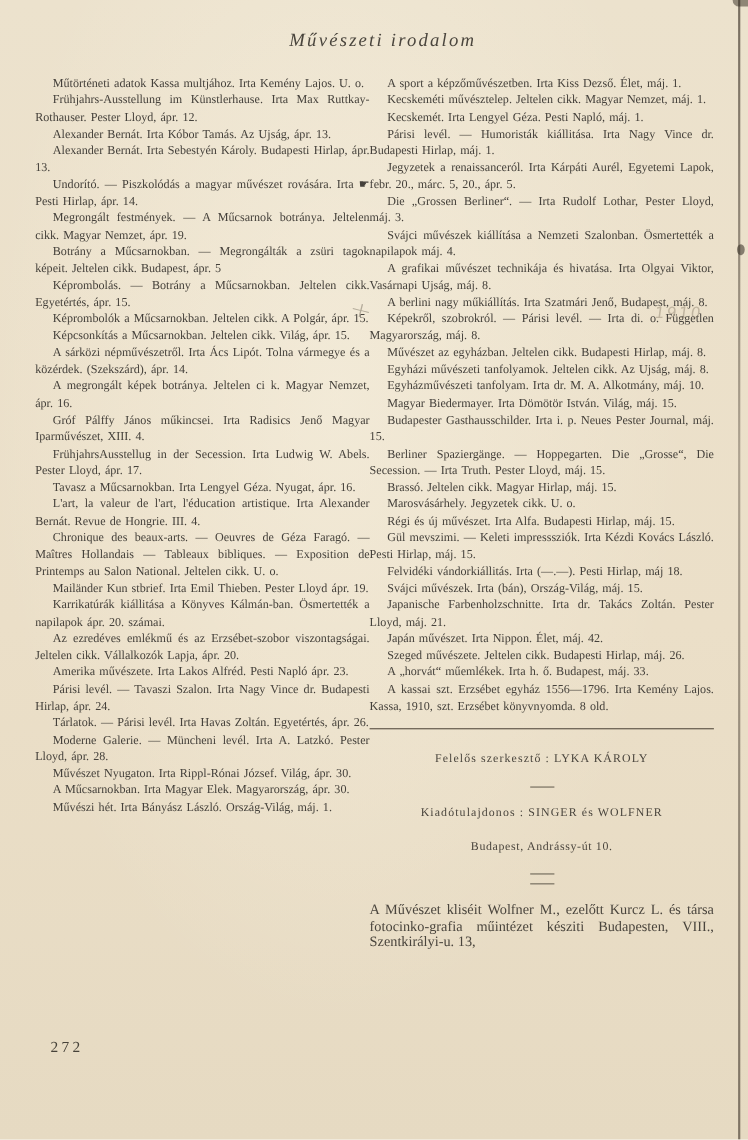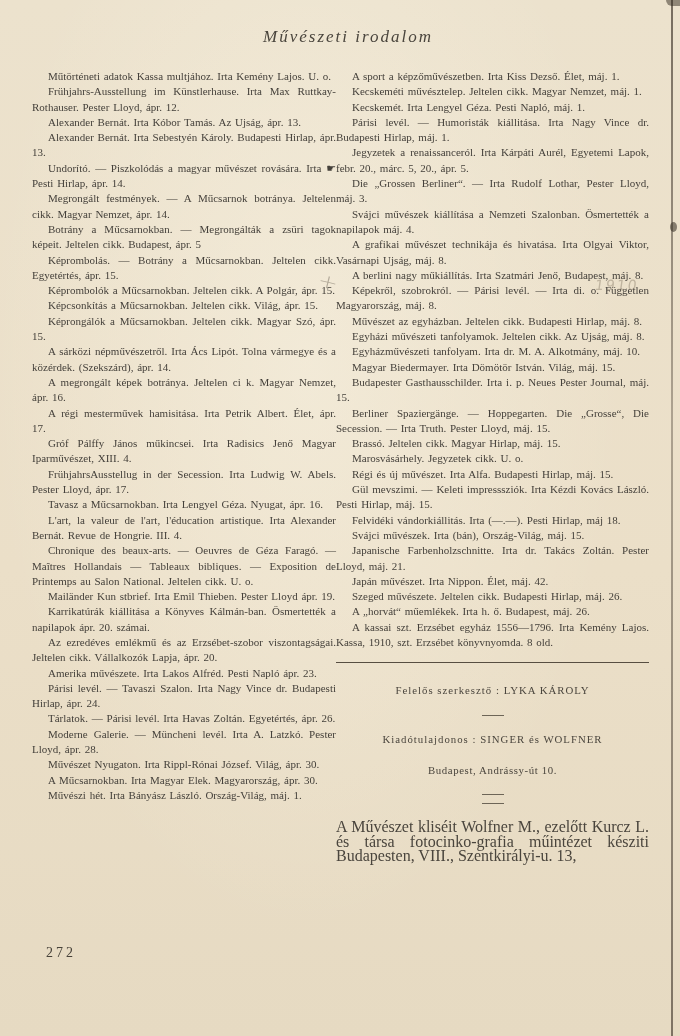--- a/index.html
+++ b/index.html
@@ -54,21 +54,21 @@
   .colophon-line.spaced { letter-spacing: 1px; }
   .mini-divider {
     width: 22px;
     border: none;
     border-top: 1px solid #6d6557;
     margin: 8px auto;
   }
   .colophon-address { margin-top: 5px; }
   .cliche-note {
     margin: 16px 0 0 0;
-    font-size: 16px;
+    font-size: 13px;
     line-height: 14.5px;
     text-align: justify;
     color: #4a453d;
   }
   .page-number {
     position: absolute;
     left: 46px;
     top: 945px;
     font-size: 14px;
     letter-spacing: 3px;
@@ -121,29 +121,27 @@
 
   <h1 class="page-title">Művészeti irodalom</h1>
 
   <div class="columns">
     <div class="col col-left">
         <p class="entry">Műtörténeti adatok Kassa multjához. Irta Kemény Lajos. U. o.</p>
         <p class="entry">Frühjahrs-Ausstellung im Künstlerhause. Irta Max Ruttkay-Rothauser. Pester Lloyd, ápr. 12.</p>
         <p class="entry">Alexander Bernát. Irta Kóbor Tamás. Az Ujság, ápr. 13.</p>
         <p class="entry">Alexander Bernát. Irta Sebestyén Károly. Budapesti Hirlap, ápr. 13.</p>
         <p class="entry">Undorító. — Piszkolódás a magyar művészet rovására. Irta ☛ Pesti Hirlap, ápr. 14.</p>
-        <p class="entry">Megrongált festmények. — A Műcsarnok botránya. Jeltelen cikk. Magyar Nemzet, ápr. 14.</p>
+        <p class="entry">Megrongált festmények. — A Műcsarnok botránya. Jeltelen cikk. Magyar Nemzet, ápr. 19.</p>
         <p class="entry">Botrány a Műcsarnokban. — Megrongálták a zsüri tagok képeit. Jeltelen cikk. Budapest, ápr. 5</p>
         <p class="entry">Képrombolás. — Botrány a Műcsarnokban. Jeltelen cikk. Egyetértés, ápr. 15.</p>
         <p class="entry">Képrombolók a Műcsarnokban. Jeltelen cikk. A Polgár, ápr. 15.</p>
         <p class="entry">Képcsonkítás a Műcsarnokban. Jeltelen cikk. Világ, ápr. 15.</p>
-        <p class="entry">Képrongálók a Műcsarnokban. Jeltelen cikk. Magyar Szó, ápr. 15.</p>
         <p class="entry">A sárközi népművészetről. Irta Ács Lipót. Tolna vármegye és a közérdek. (Szekszárd), ápr. 14.</p>
         <p class="entry">A megrongált képek botránya. Jeltelen ci k. Magyar Nemzet, ápr. 16.</p>
-        <p class="entry">A régi mesterművek hamisitása. Irta Petrik Albert. Élet, ápr. 17.</p>
         <p class="entry">Gróf Pálffy János műkincsei. Irta Radisics Jenő Magyar Iparművészet, XIII. 4.</p>
         <p class="entry">FrühjahrsAusstellug in der Secession. Irta Ludwig W. Abels. Pester Lloyd, ápr. 17.</p>
         <p class="entry">Tavasz a Műcsarnokban. Irta Lengyel Géza. Nyugat, ápr. 16.</p>
         <p class="entry">L'art, la valeur de l'art, l'éducation artistique. Irta Alexander Bernát. Revue de Hongrie. III. 4.</p>
         <p class="entry">Chronique des beaux-arts. — Oeuvres de Géza Faragó. — Maîtres Hollandais — Tableaux bibliques. — Exposition de Printemps au Salon National. Jeltelen cikk. U. o.</p>
         <p class="entry">Mailänder Kun stbrief. Irta Emil Thieben. Pester Lloyd ápr. 19.</p>
         <p class="entry">Karrikatúrák kiállitása a Könyves Kálmán-ban. Ösmertették a napilapok ápr. 20. számai.</p>
         <p class="entry">Az ezredéves emlékmű és az Erzsébet-szobor viszontagságai. Jeltelen cikk. Vállalkozók Lapja, ápr. 20.</p>
         <p class="entry">Amerika művészete. Irta Lakos Alfréd. Pesti Napló ápr. 23.</p>
         <p class="entry">Párisi levél. — Tavaszi Szalon. Irta Nagy Vince dr. Budapesti Hirlap, ápr. 24.</p>
@@ -174,21 +172,21 @@
           <p class="entry">Berliner Spaziergänge. — Hoppegarten. Die „Grosse“, Die Secession. — Irta Truth. Pester Lloyd, máj. 15.</p>
           <p class="entry">Brassó. Jeltelen cikk. Magyar Hirlap, máj. 15.</p>
           <p class="entry">Marosvásárhely. Jegyzetek cikk. U. o.</p>
           <p class="entry">Régi és új művészet. Irta Alfa. Budapesti Hirlap, máj. 15.</p>
           <p class="entry">Gül mevszimi. — Keleti impresssziók. Irta Kézdi Kovács László. Pesti Hirlap, máj. 15.</p>
           <p class="entry">Felvidéki vándorkiállitás. Irta (—.—). Pesti Hirlap, máj 18.</p>
           <p class="entry">Svájci művészek. Irta (bán), Ország-Világ, máj. 15.</p>
           <p class="entry">Japanische Farbenholzschnitte. Irta dr. Takács Zoltán. Pester Lloyd, máj. 21.</p>
           <p class="entry">Japán művészet. Irta Nippon. Élet, máj. 42.</p>
           <p class="entry">Szeged művészete. Jeltelen cikk. Budapesti Hirlap, máj. 26.</p>
-          <p class="entry">A „horvát“ műemlékek. Irta h. ő. Budapest, máj. 26.</p>
+          <p class="entry">A „horvát“ műemlékek. Irta h. ő. Budapest, máj. 33.</p>
           <p class="entry">A kassai szt. Erzsébet egyház 1556—1796. Irta Kemény Lajos. Kassa, 1910, szt. Erzsébet könyvnyomda. 8 old.</p>
         </div>
 
       <div class="colophon">
         <hr class="colophon-rule">
         <p class="colophon-line spaced">Felelős szerkesztő : LYKA KÁROLY</p>
         <hr class="mini-divider">
         <p class="colophon-line spaced">Kiadótulajdonos : SINGER és WOLFNER</p>
         <p class="colophon-line colophon-address">Budapest, Andrássy-út 10.</p>
         <hr class="mini-divider">

